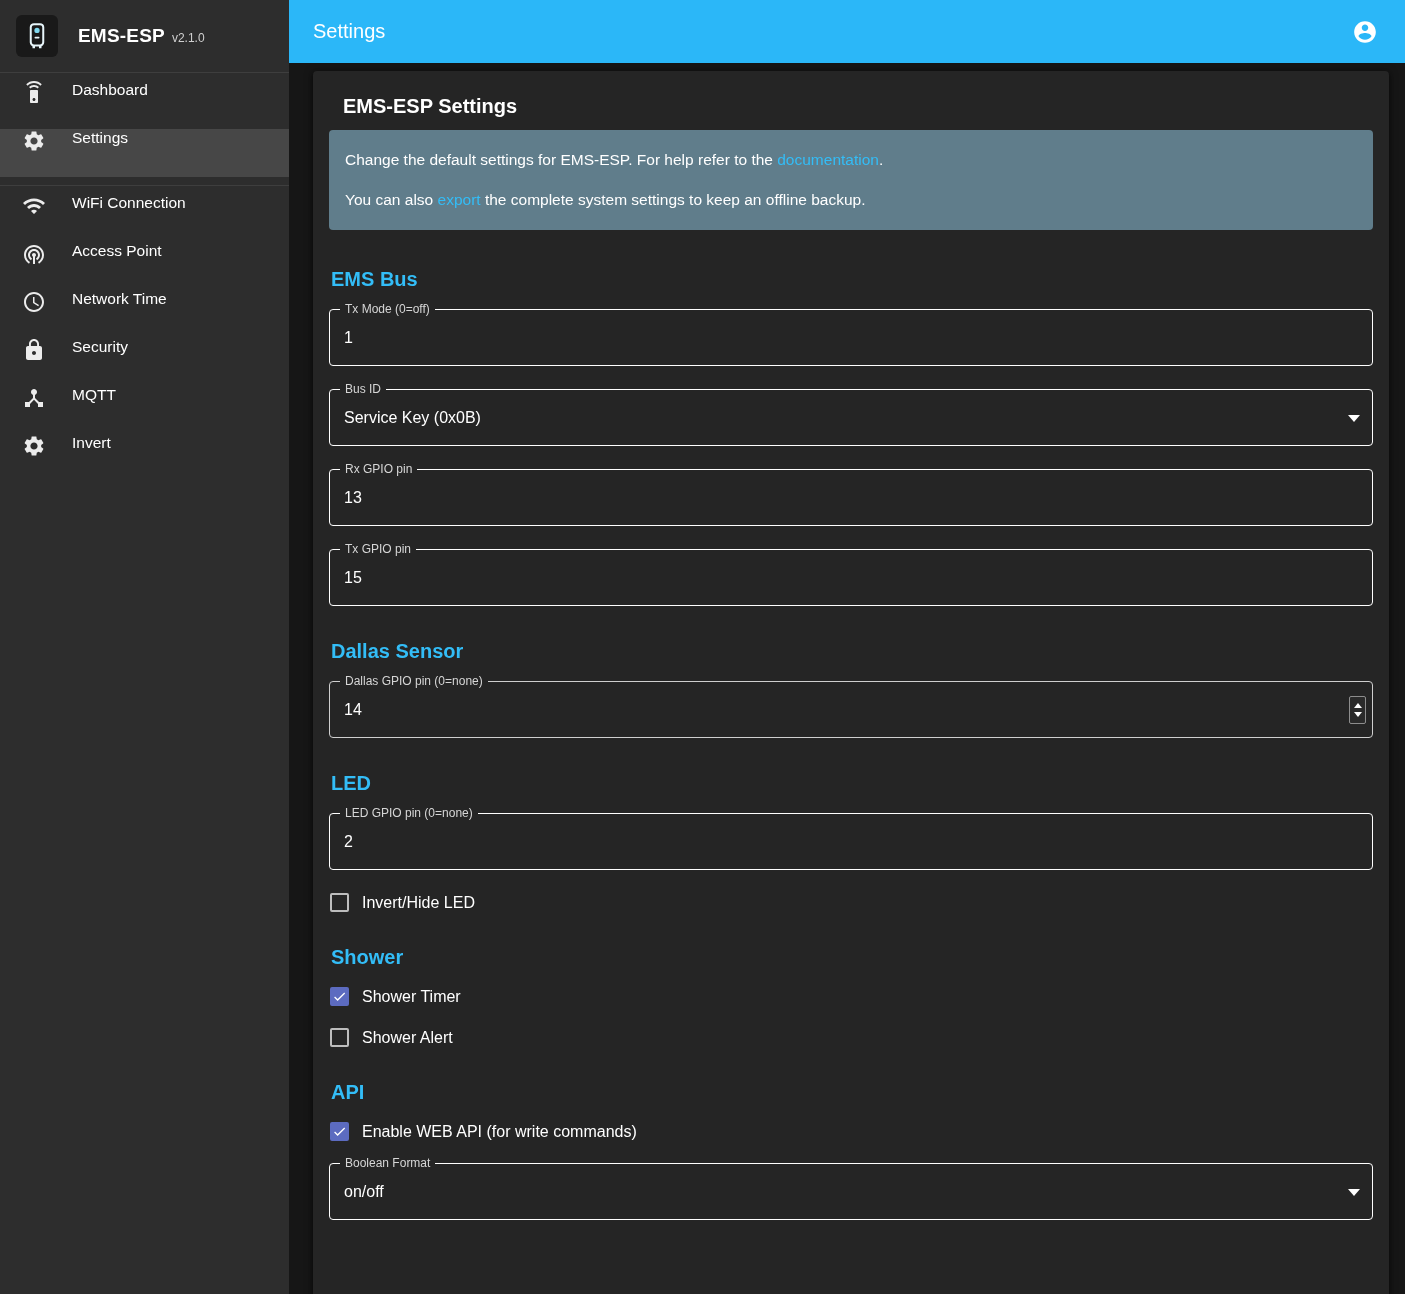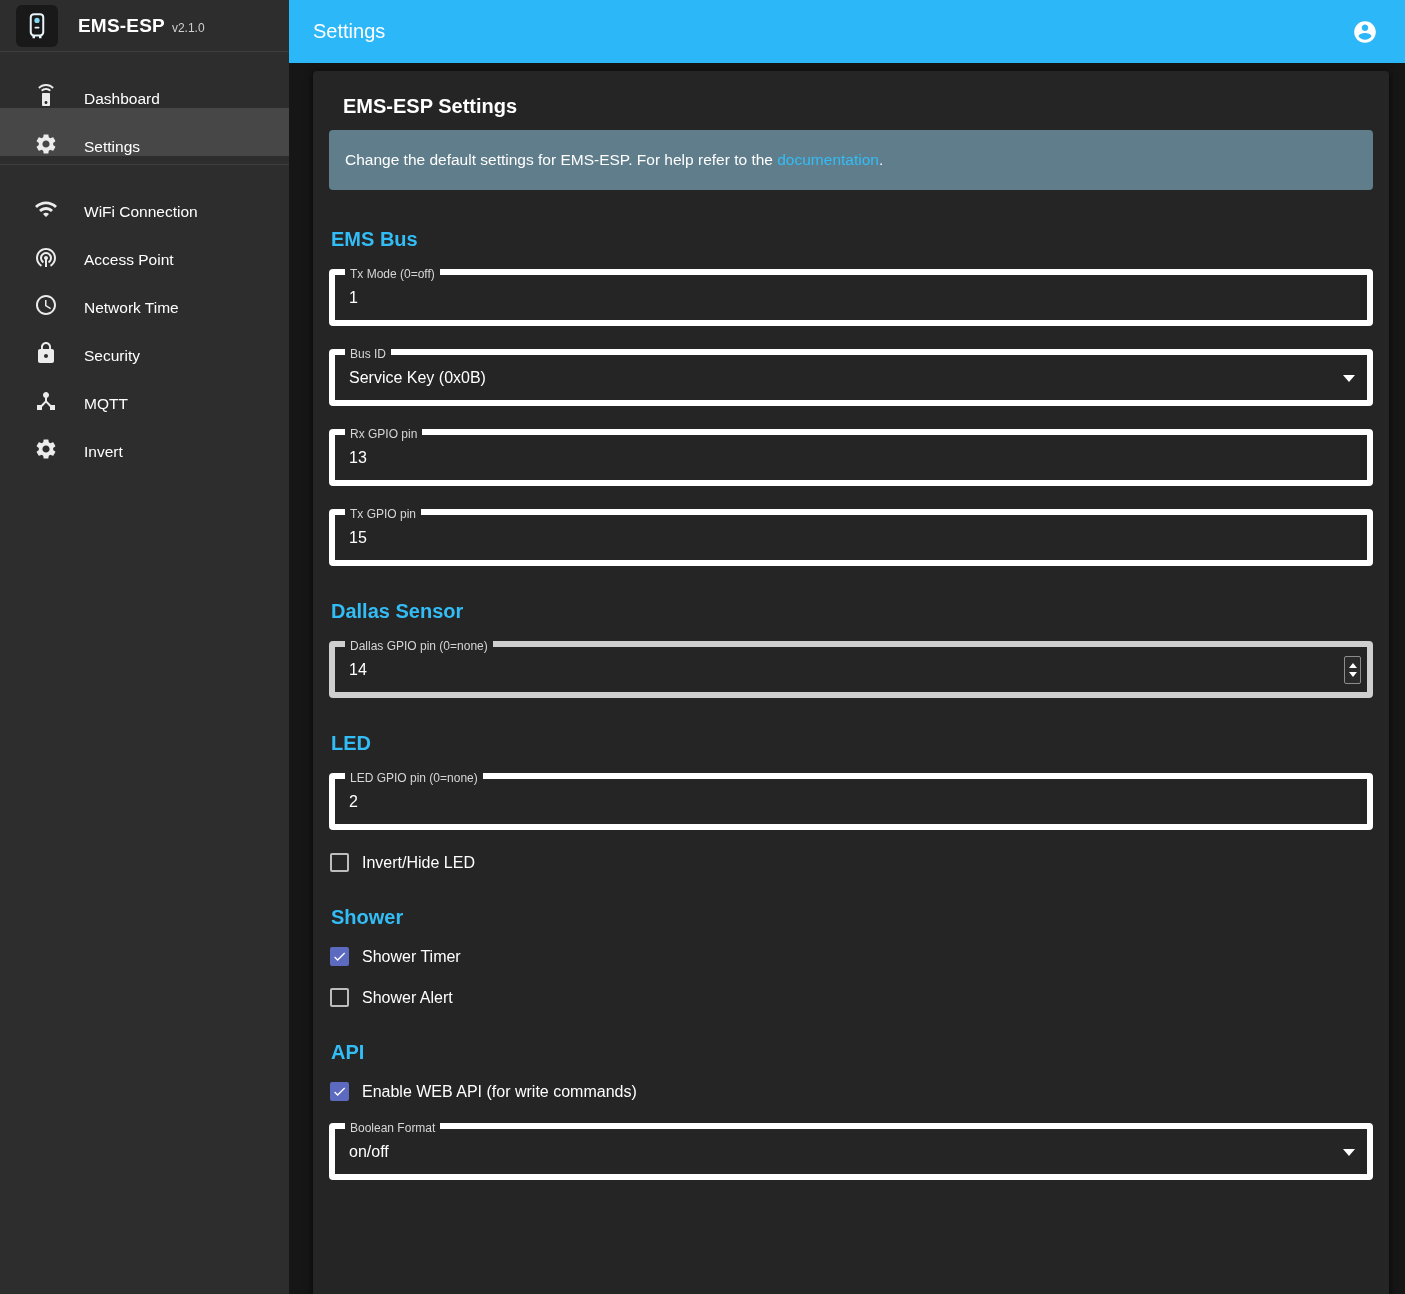--- a/index.html
+++ b/index.html
@@ -11,33 +11,33 @@
   }
   .app { display:flex; width:100%; height:100%; }
 
   
   .sidebar {
     width:289px; flex-shrink:0; height:100%;
     background: var(--sidebar-bg, #2d2d2d);
     display:flex; flex-direction:column;
   }
   .sidebar-header {
-    height:52px; display:flex; align-items:center;
+    height:73px; display:flex; align-items:center;
     padding:0 16px; border-bottom:1px solid #3e3e3e; gap:20px;
   }
   .logo-box {
     width:42px; height:42px; background:#191919; border-radius:6px;
     display:flex; align-items:center; justify-content:center; flex-shrink:0;
   }
   .app-name { font-size:19px; font-weight:bold; letter-spacing:.2px; }
   .version { font-size:12px; color:#cfcfcf; margin-left:7px; }
   nav { padding-top:8px; }
   .nav-item {
-    height:48px; display:flex; align-items:flex-end; cursor:pointer;
-    padding-left:34px;
+    height:48px; display:flex; align-items:flex-start; cursor:pointer;
+    padding-left:22px;
   }
   .nav-item.selected { background: var(--sidebar-selected, #474747); }
   .nav-icon { width:24px; height:24px; color:#ececec; flex-shrink:0; }
   .nav-icon svg { width:24px; height:24px; display:block; fill:currentColor; }
   .nav-label { font-size:15.5px; margin-left:26px; color:#fff; }
   .divider { height:1px; background:#3e3e3e; margin:8px 0; }
 
   
   .main { flex:1; display:flex; flex-direction:column; min-width:0; }
   .appbar {
@@ -70,21 +70,21 @@
   .info-box p + p { margin-top:16px; }
   .info-box a { color: var(--link, #33bdf7); text-decoration:none; cursor:pointer; }
 
   .section-title {
     color: var(--accent, #33bdf7);
     font-size:20px; font-weight:bold; margin:34px 0 18px 2px;
   }
 
   
   .field {
-    position:relative; height:57px; border:6px solid #ffffff; border-radius:4px;
+    position:relative; height:57px; border:1px solid #ffffff; border-radius:4px;
     display:flex; align-items:center; padding:0 14px; margin:0 0 23px 0;
   }
   .field.focused { border-color:#cfcfcf; }
   .field-label {
     position:absolute; top:-8px; left:10px;
     background: var(--card-bg, #252525);
     padding:0 5px; font-size:12px; color:#d6d6d6; line-height:15px; white-space:nowrap;
   }
   input.field-value {
     width:100%; background:transparent; border:none; outline:none;
@@ -232,20 +232,21 @@
           </svg>
       </button>
     </header>
 
     <main class="content">
       <section class="card">
         <h2 class="card-title">EMS-ESP Settings</h2>
 
         <div class="info-box">
           <p><span>Change the default settings for EMS-ESP. For help refer to the </span><a>documentation</a><span>.</span></p>
+          <p><span>You can also </span><a>export</a><span> the complete system settings to keep an offline backup.</span></p>
         </div>
 
         <h3 class="section-title">EMS Bus</h3>
 
         <div class="field">
           <span class="field-label">Tx Mode (0=off)</span>
           <input class="field-value" value="1" style="">
         </div>
 
         <div class="field select">

